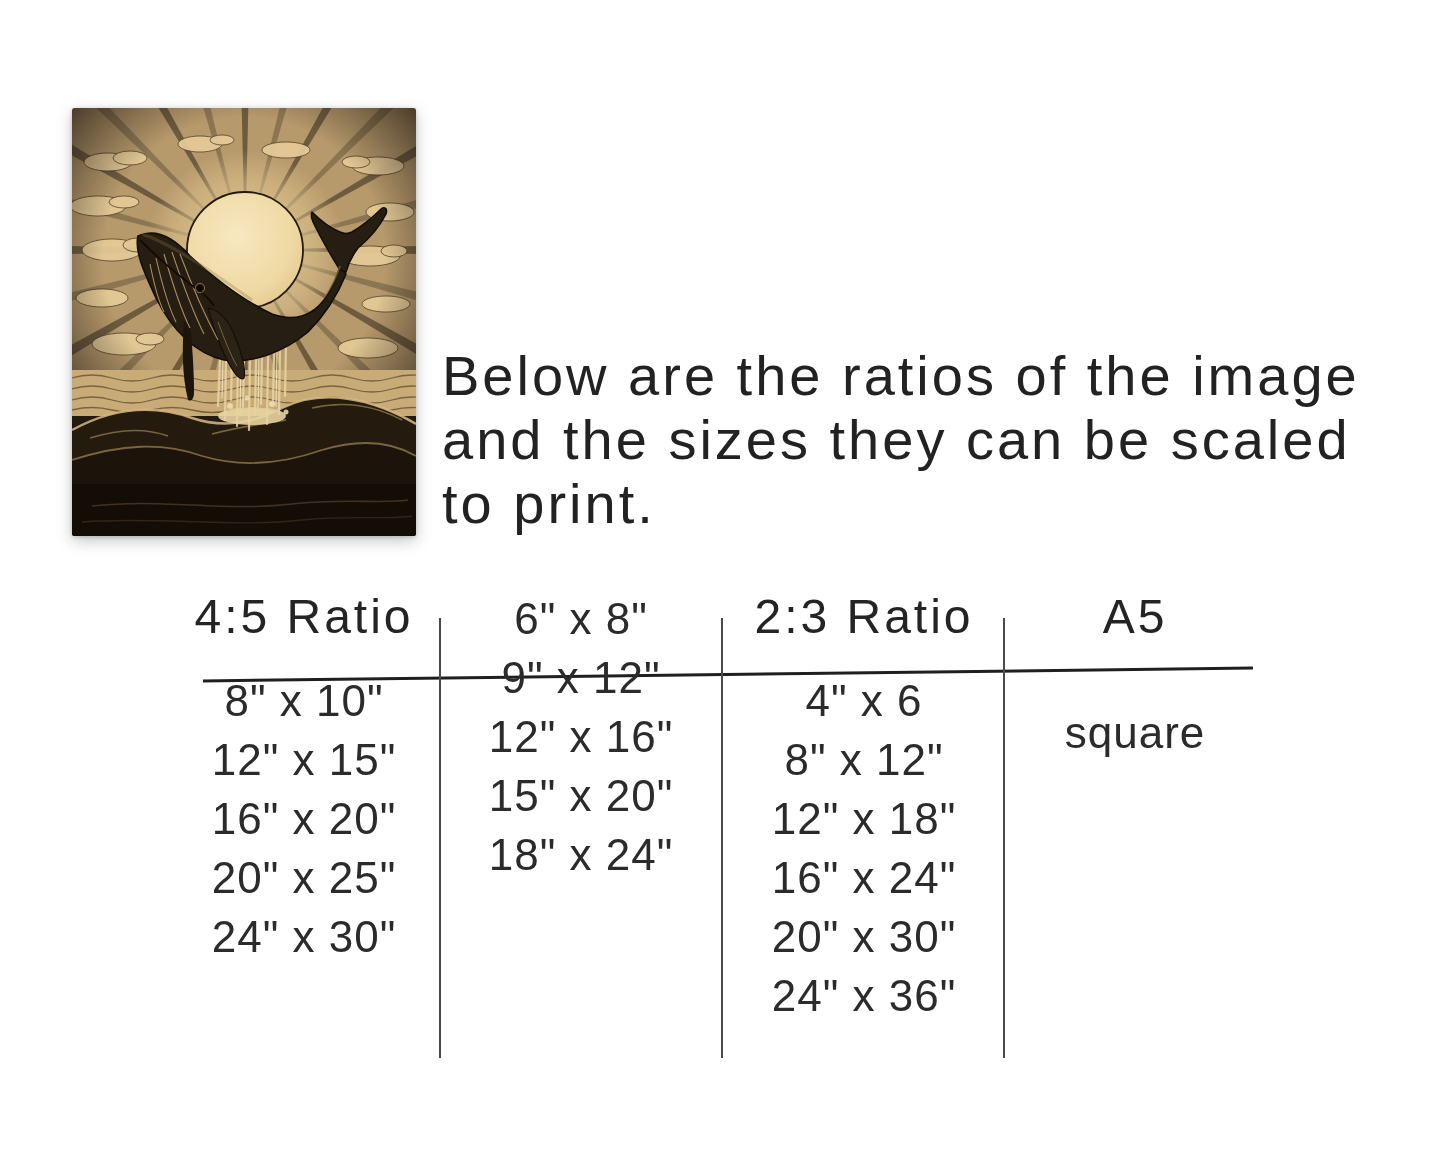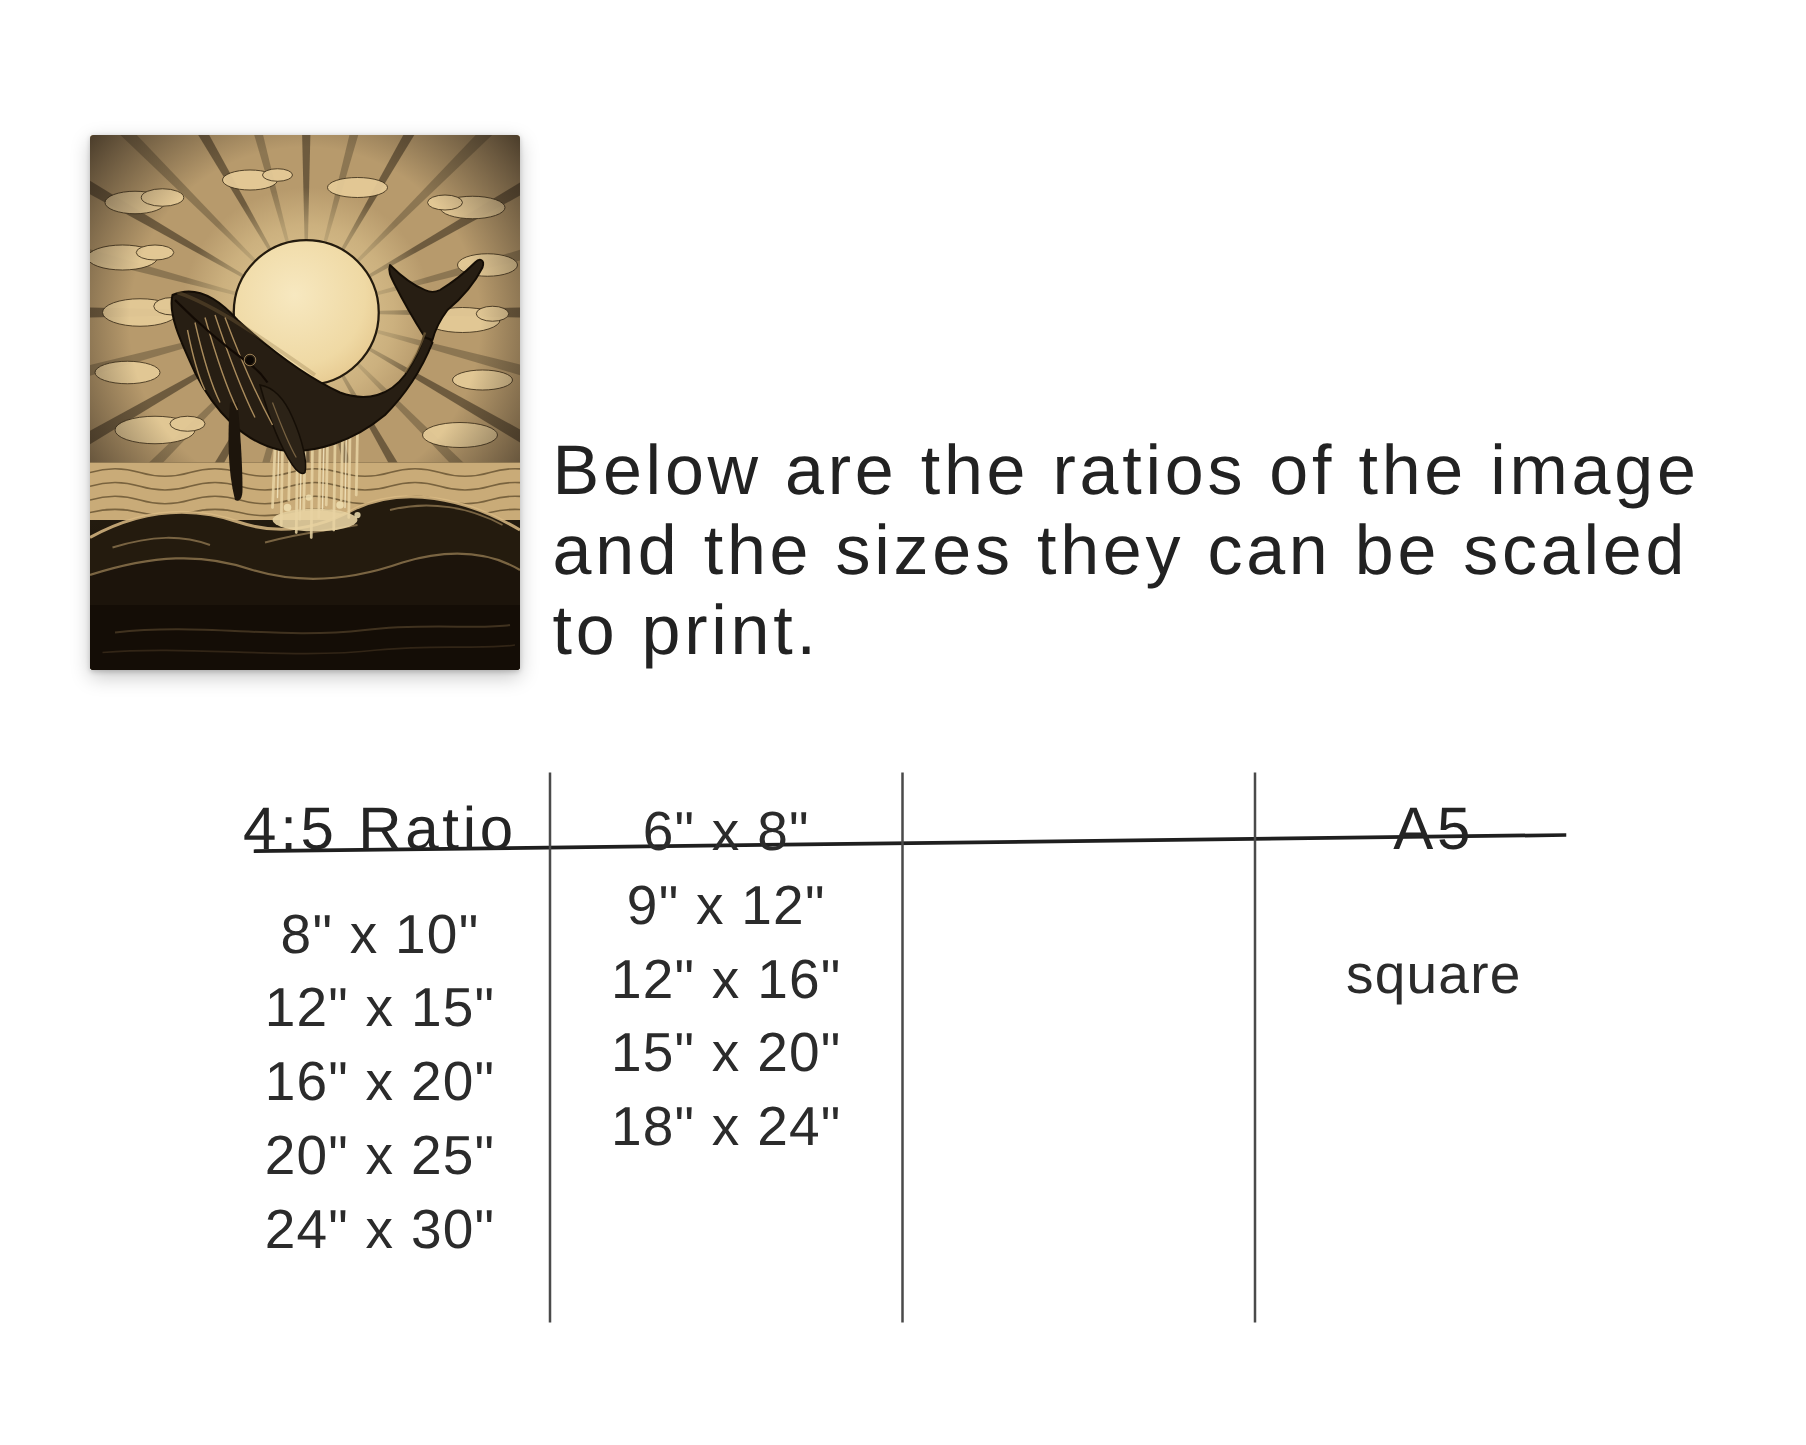--- a/index.html
+++ b/index.html
@@ -40,25 +40,25 @@
   .size-table { position: absolute; inset: 0; }
   .vline {
     position: absolute; top: 618px; height: 440px; width: 2px;
     background: #4a4a4a;
   }
   .vline.v1 { left: 439px; }
   .vline.v2 { left: 721px; }
   .vline.v3 { left: 1003px; }
   .underline-svg { position: absolute; left: 200px; top: 658px; width: 1056px; height: 30px; }
 
-  .table-col { position: absolute; top: 636px; text-align: center; }
+  .table-col { position: absolute; top: 589px; text-align: center; }
   .table-col.c1 { left: 166px;  width: 276px; }
   .table-col.c2 { left: 442px;  width: 278px; }
   .table-col.c3 { left: 724px;  width: 280px; }
-  .table-col.c4 { left: 1006px; width: 258px; margin-left: 12px; }
+  .table-col.c4 { left: 1006px; width: 258px; }
 
   .col-header {
     height: 82px; font-size: 48px; line-height: 56px;
     letter-spacing: 3px; color: #242424; font-weight: normal;
   }
   .size-cell {
     height: 59px; display: flex; align-items: center; justify-content: center;
     font-size: 44px; color: #2b2b2b; letter-spacing: 1px; font-weight: 300;
   }
   .square-cell { margin-top: 37px; height: 50px; }
@@ -243,20 +243,29 @@
     </div>
 
     <div class="table-col c2">
       <div class="size-cell">6" x 8"</div>
       <div class="size-cell">9" x 12"</div>
       <div class="size-cell">12" x 16"</div>
       <div class="size-cell">15" x 20"</div>
       <div class="size-cell">18" x 24"</div>
     </div>
 
+    <div class="table-col c3">
+      <div class="col-header">2:3 Ratio</div>
+      <div class="size-cell">4" x 6</div>
+      <div class="size-cell">8" x 12"</div>
+      <div class="size-cell">12" x 18"</div>
+      <div class="size-cell">16" x 24"</div>
+      <div class="size-cell">20" x 30"</div>
+      <div class="size-cell">24" x 36"</div>
+    </div>
 
     <div class="table-col c4">
       <div class="col-header">A5</div>
       <div class="size-cell square-cell">square</div>
     </div>
 
   </div>
 </div>
 
 </body></html>

